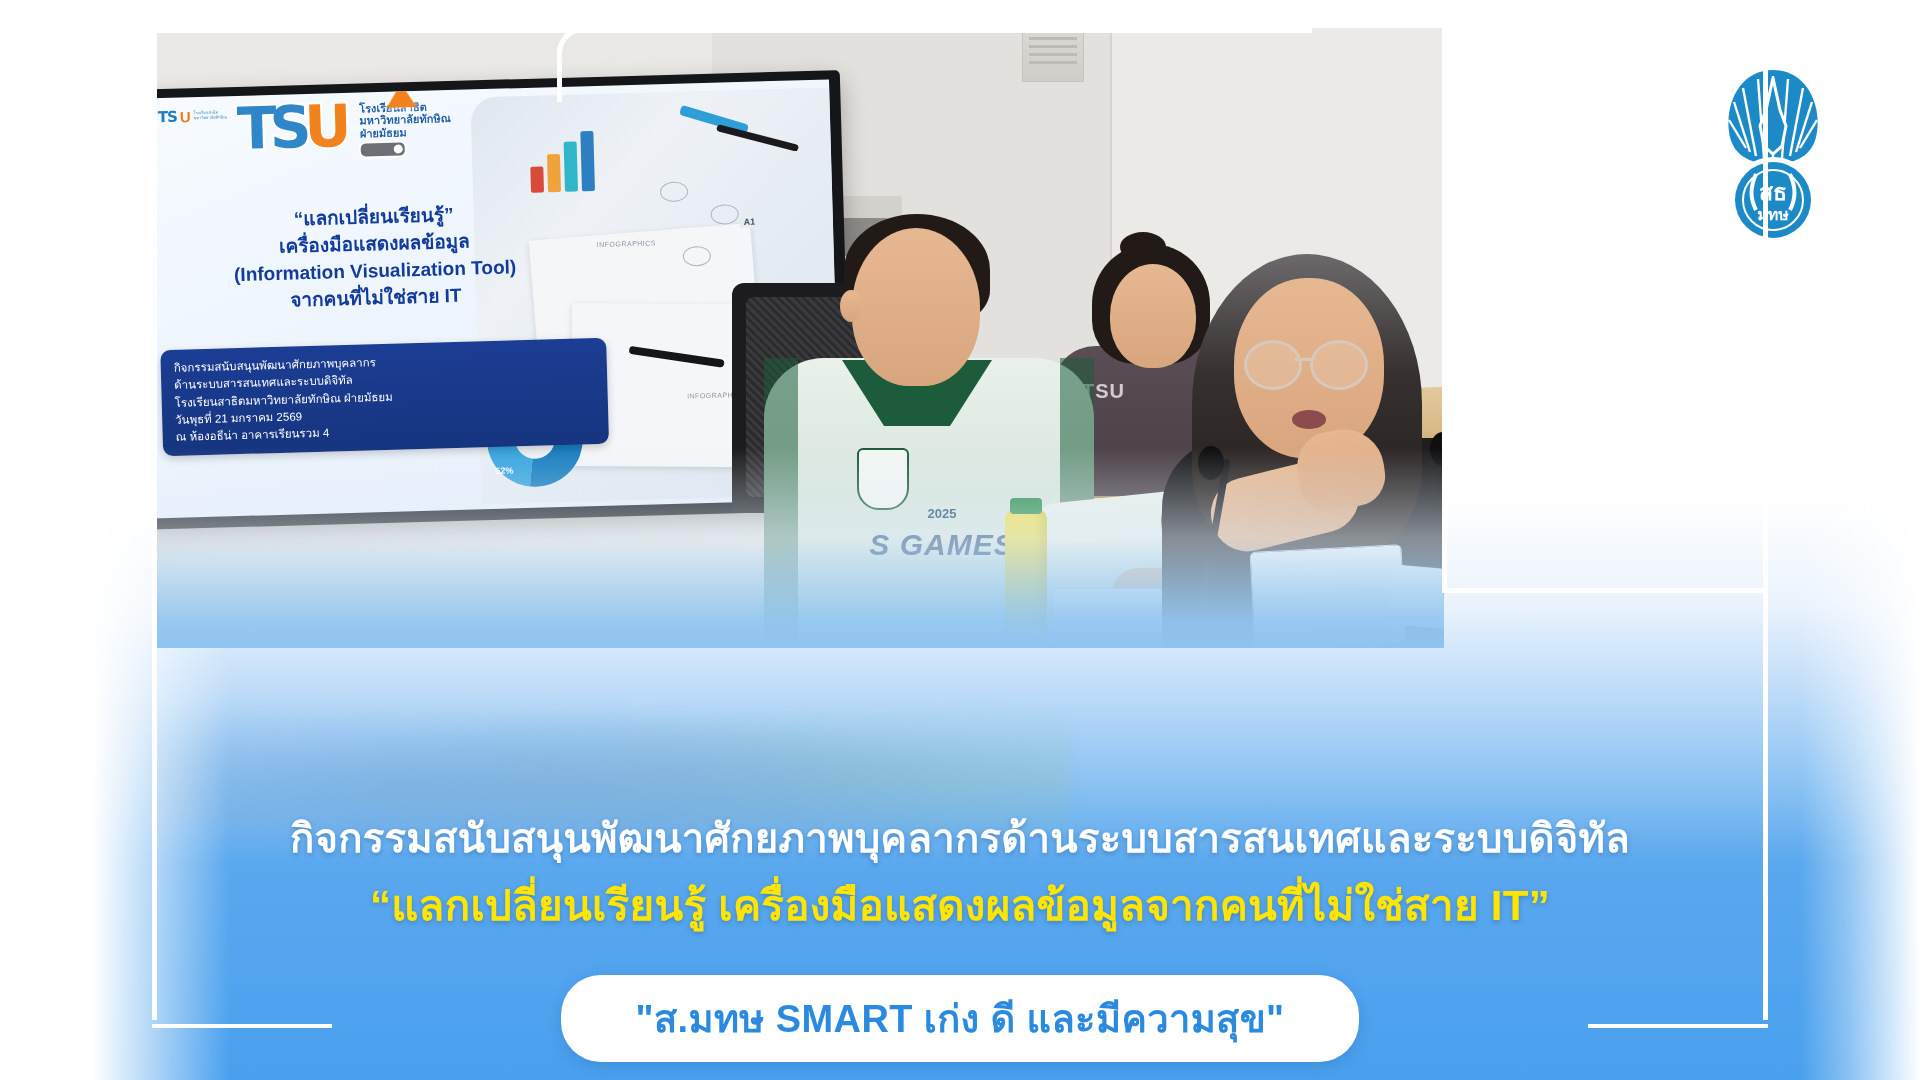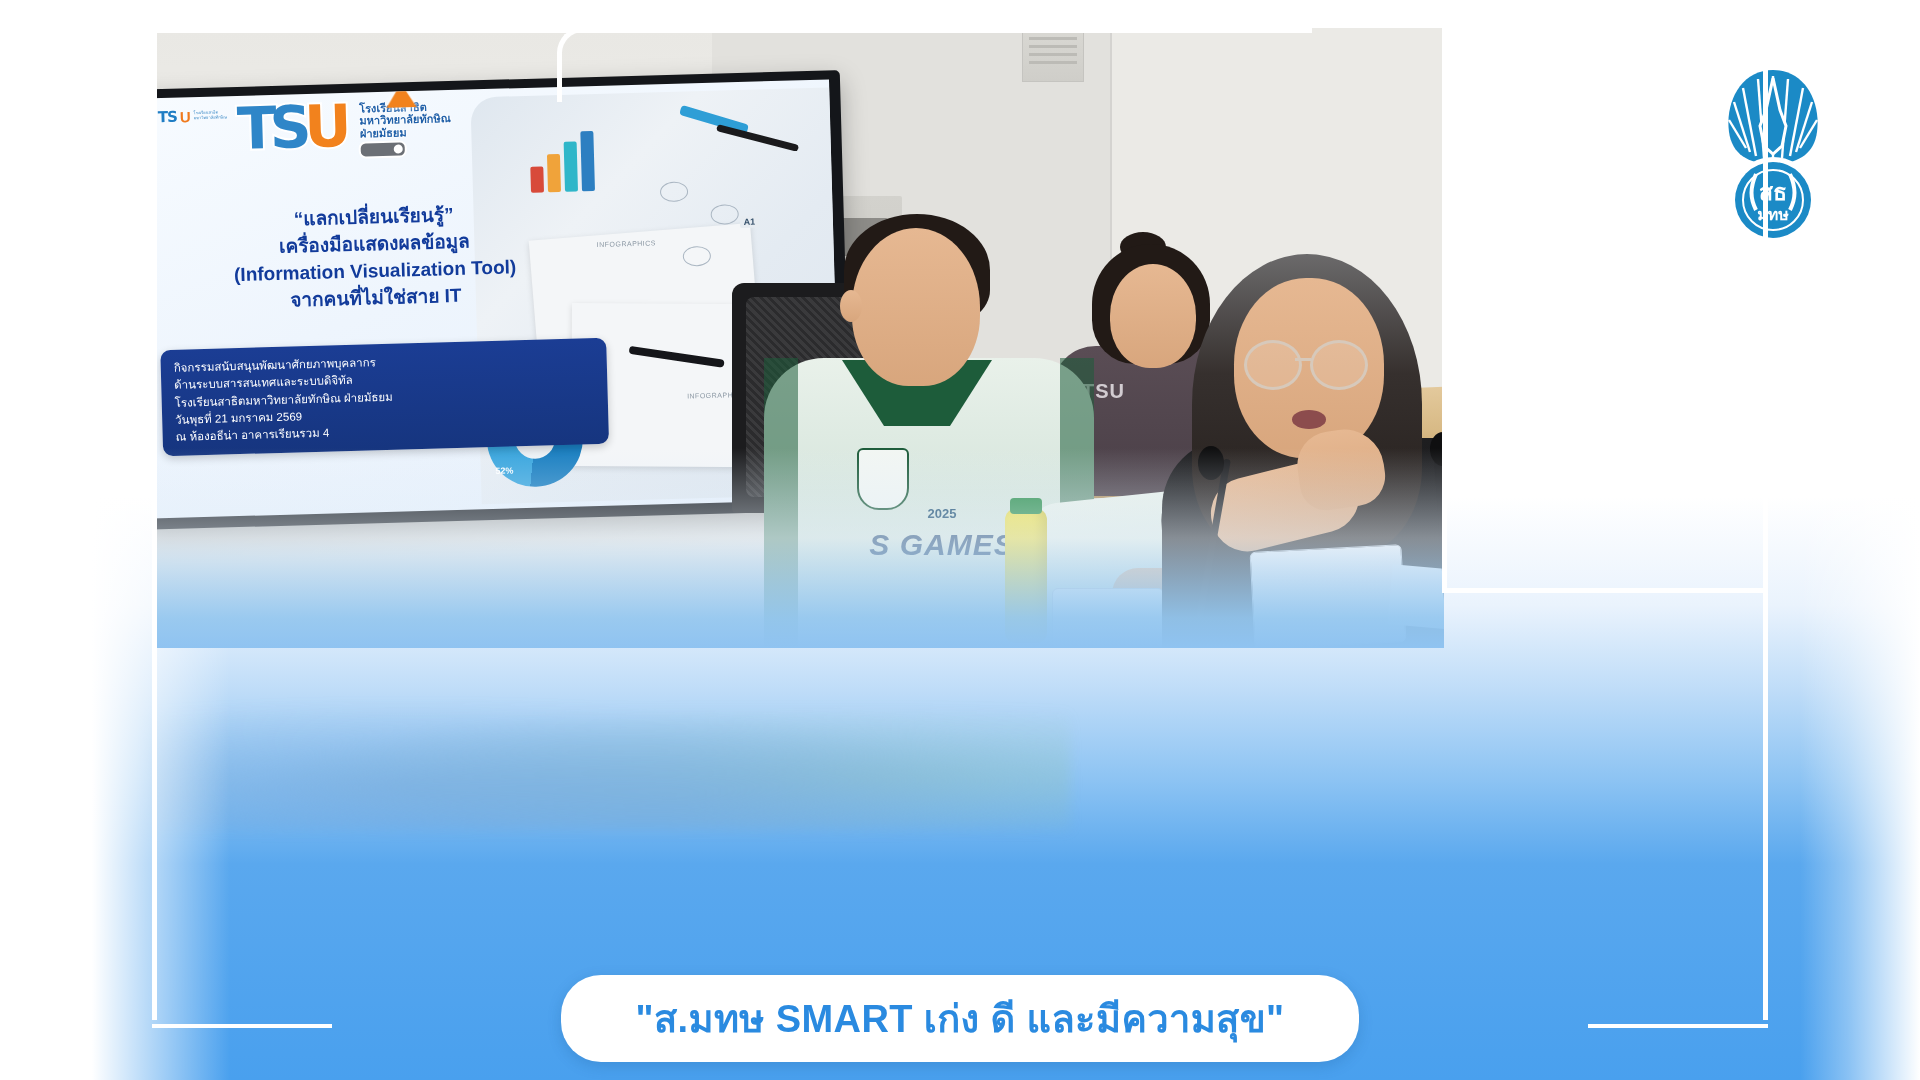--- a/index.html
+++ b/index.html
@@ -434,17 +434,19 @@
     <div class="ln" style="left:1611px;top:0;width:5px;height:992px;"></div>
     <div class="ln" style="left:0;top:0;width:1160px;height:5px;"></div>
     <div class="ln" style="left:1400px;top:0;width:216px;height:5px;"></div>
     <div class="ln" style="left:1290px;top:0;width:5px;height:560px;"></div>
     <div class="ln" style="left:1290px;top:560px;width:326px;height:5px;"></div>
     <div class="frame-corner" style="left:405px;top:-1px;width:70px;height:70px;border-right:none;border-bottom:none;border-top-left-radius:26px;"></div>
   </div>
   <div class="slogan-tick" style="left:152px;width:180px;"></div>
   <div class="slogan-tick" style="right:152px;width:180px;"></div>
 
+  <div class="cap1">กิจกรรมสนับสนุนพัฒนาศักยภาพบุคลากรด้านระบบสารสนเทศและระบบดิจิทัล</div>
+  <div class="cap2">“แลกเปลี่ยนเรียนรู้ เครื่องมือแสดงผลข้อมูลจากคนที่ไม่ใช่สาย IT”</div>
   <div class="slogan-wrap">
     <div class="slogan">"ส.มทษ SMART เก่ง ดี และมีความสุข"</div>
   </div>
 
 </div>
 
 </body></html>

